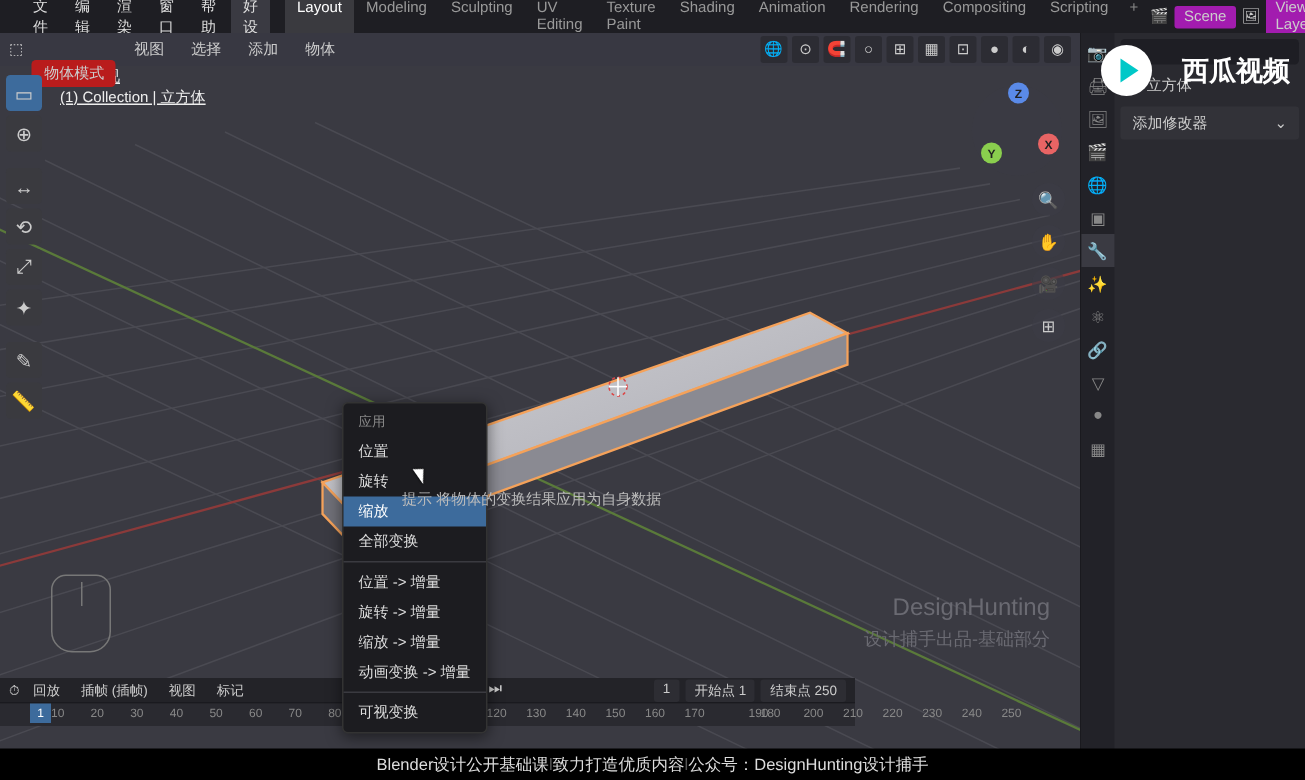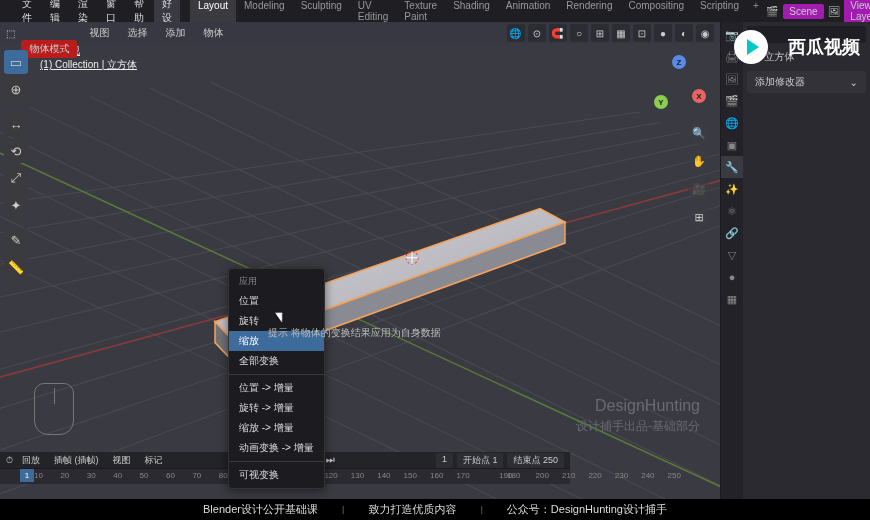--- a/index.html
+++ b/index.html
@@ -74,21 +74,21 @@
 .tl-header { height: 17px; display: flex; align-items: center; padding: 0 6px; gap: 4px; font-size: 9px; border-bottom: 1px solid #1a1a1f; }
 .tl-ctrl { padding: 1px 5px; }
 .tl-transport { position: absolute; left: 50%; transform: translateX(-50%); display: flex; gap: 2px; }
 .tl-transport span { padding: 1px 2px; font-size: 10px; color: #ccc; }
 .tl-vals { margin-left: auto; display: flex; gap: 4px; }
 .tl-val { background: #2d2d33; padding: 1px 6px; border-radius: 2px; font-size: 9px; }
 .tl-ruler { height: 15px; position: relative; background: #2a2a30; font-size: 8px; color: #888; display: flex; align-items: center; }
 .tl-ruler .cursor { position: absolute; left: 20px; top: 0; width: 14px; height: 13px; background: #3d6b9c; color: #fff; display: flex; align-items: center; justify-content: center; font-size: 8px; }
 .tl-tick { position: absolute; top: 2px; }
 
-.statusbar { position: absolute; bottom: 0; left: 0; width: 100%; height: 21px; background: #000; display: flex; align-items: center; justify-content: center; gap: 24px; color: #ddd; font-size: 11px; z-index: 30; }
+.statusbar { position: absolute; bottom: 0; left: 0; width: 100%; height: 21px; background: #000; display: flex; align-items: center; justify-content: center; color: #ddd; font-size: 11px; z-index: 30; }
 .statusbar .sep { color: #555; }
 
 .mouse-icon { position: absolute; left: 34px; bottom: 70px; width: 40px; height: 52px; border: 1px solid #777; border-radius: 10px 10px 14px 14px; z-index: 2; }
 .mouse-icon::before { content: ""; position: absolute; left: 50%; top: 4px; width: 1px; height: 16px; background: #777; }
 
 .cursor-arrow { position: absolute; left: 278px; top: 288px; z-index: 15; width: 0; height: 0; border-left: 6px solid #fff; border-top: 4px solid transparent; border-bottom: 8px solid transparent; transform: rotate(-35deg); filter: drop-shadow(0 0 1px #000); }
 
 </style>
 </head>
 <body>

